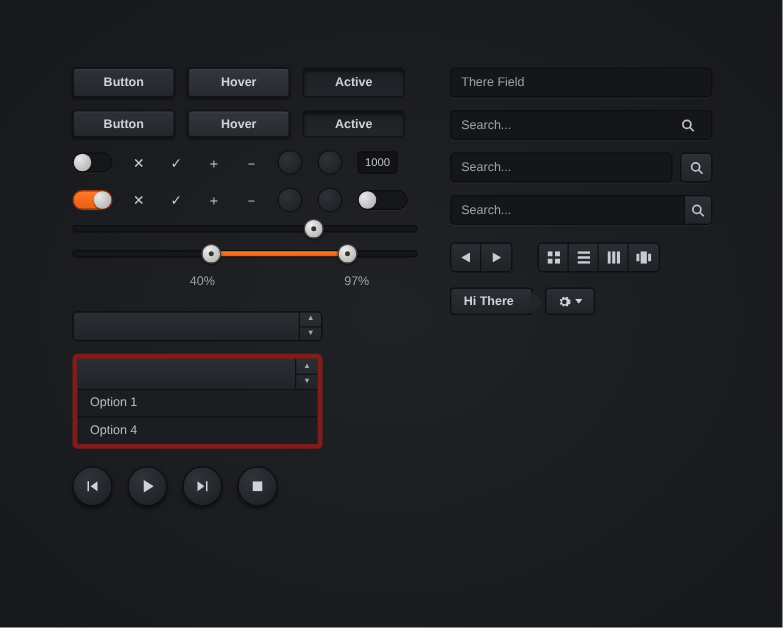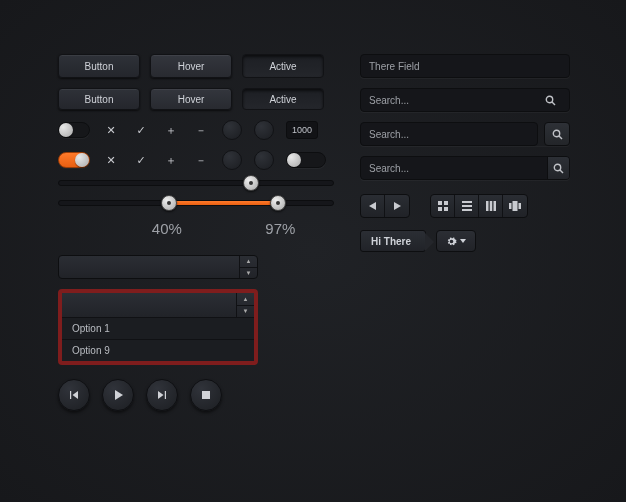--- a/index.html
+++ b/index.html
@@ -11,21 +11,21 @@
   .canvas { position: absolute; inset: 0; padding: 54px 58px; }
   .row { display: flex; gap: 10px; margin-bottom: 10px; }
   .left-col { position: absolute; left: 58px; top: 54px; width: 276px; }
   .right-col { position: absolute; left: 360px; top: 54px; width: 210px; }
 
   .btn {
     width: 82px; height: 24px;
     background: linear-gradient(#2e3138, #24262c);
     border: 1px solid #111215;
     border-radius: 4px;
-    color: #cfd2d8; font-size: 10px; font-weight: normal;
+    color: #cfd2d8; font-size: 10px; font-weight: bold;
     display:flex; align-items:center; justify-content:center;
     box-shadow: 0 1px 0 rgba(255,255,255,0.06) inset, 0 1px 2px rgba(0,0,0,0.6);
   }
   .btn.active { background: linear-gradient(#1d1f24,#24262b); box-shadow: 0 2px 3px rgba(0,0,0,0.6) inset; }
   .btn.hover { background: linear-gradient(#33363d,#282a30); justify-content: center; }
   .btn.sm { height:22px; }
 
   .toggle {
     width: 32px; height: 16px; border-radius: 8px;
     background:#16171a; border:1px solid #0d0e10; position:relative;
@@ -61,21 +61,21 @@
     border:1px solid #0c0d0f; position:relative; margin: 10px 0 14px;
   }
   .slider .fill { height:100%; background: linear-gradient(#ff7a2a,#e85f12); border-radius:3px 0 0 3px; }
   .slider .handle {
     width:16px; height:16px; border-radius:50%;
     background: radial-gradient(circle at 35% 30%, #eee, #a8a8a8);
     border:1px solid #444; position:absolute; top:-6px; transform:translateX(-50%);
     box-shadow:0 1px 2px rgba(0,0,0,0.6);
   }
   .slider .handle .dot { width:4px; height:4px; border-radius:50%; background:#333; position:absolute; top:5px; left:5px; }
-  .slider-labels { display:flex; justify-content:space-between; font-size:15px; color:#9da0a6; padding: 0 0 0 0; align-items: flex-end;}
+  .slider-labels { display:flex; justify-content:space-between; font-size:10px; color:#9da0a6; padding: 0 0 0 0; align-items: flex-end;}
 
   .text-field, .search-field {
     height:24px; width:210px; background:#15161a; border:1px solid #0d0e10;
     border-radius:4px; color:#9da0a6; font-size:10px; padding:0 8px;
     display:flex; align-items:center; justify-content:space-between;
     box-shadow:0 1px 0 rgba(255,255,255,0.04);
   }
   .search-field .q { width:22px; height:22px; display:flex; align-items:center; justify-content:center; }
   .search-field.split .q {
     background:linear-gradient(#2c2f35,#222429);
@@ -236,21 +236,21 @@
       <div class="dd-head">
         <div class="stepper">
           <div>▲</div>
           <div>▼</div>
         </div>
       </div>
       <div class="opt">
           <span>Option 1</span>
         </div>
       <div class="opt">
-          <span>Option 9</span>
+          <span>Option 4</span>
         </div>
     </div>
 
     <div class="media-row">
       <div class="media-btn">
         <svg width="10" height="10" viewBox="0 0 10 10">
             <path fill="currentColor" d="M1 1v8h1.2V1H1zm8 0L3.5 5 9 9V1z"></path>
           </svg>
       </div>
       <div class="media-btn">

